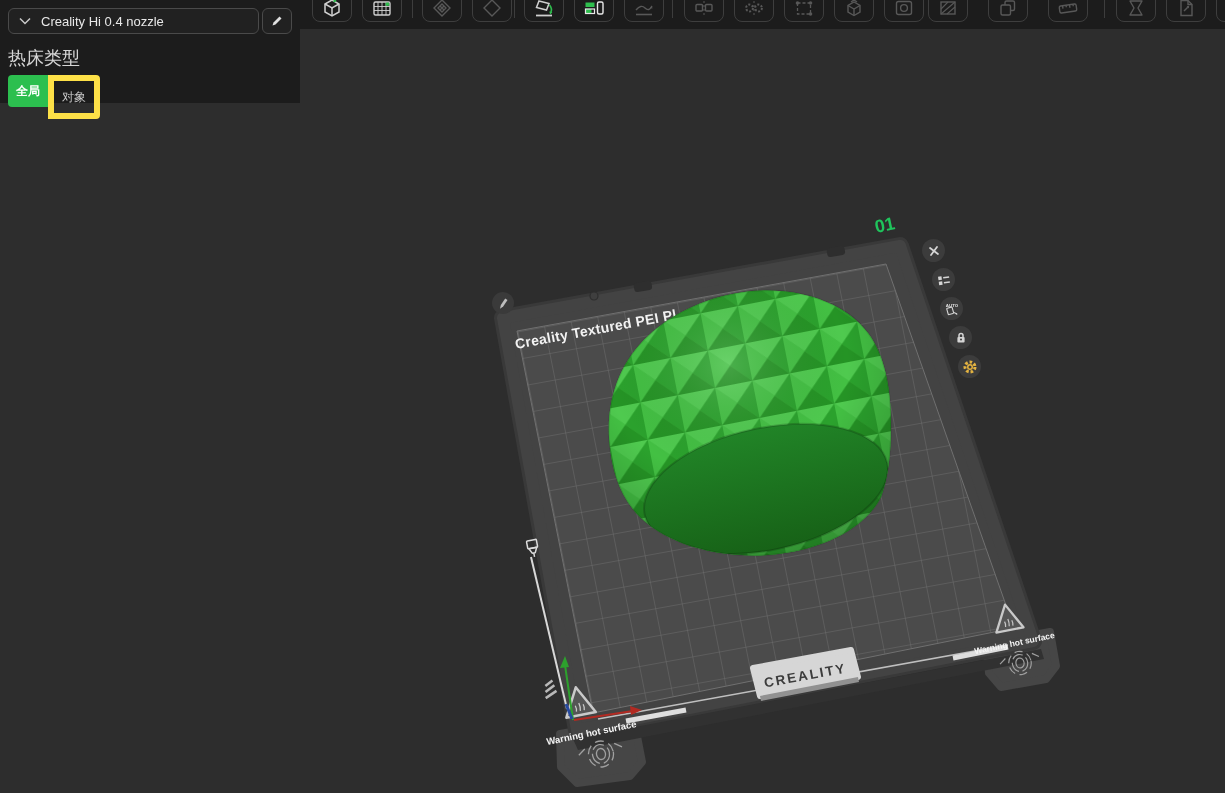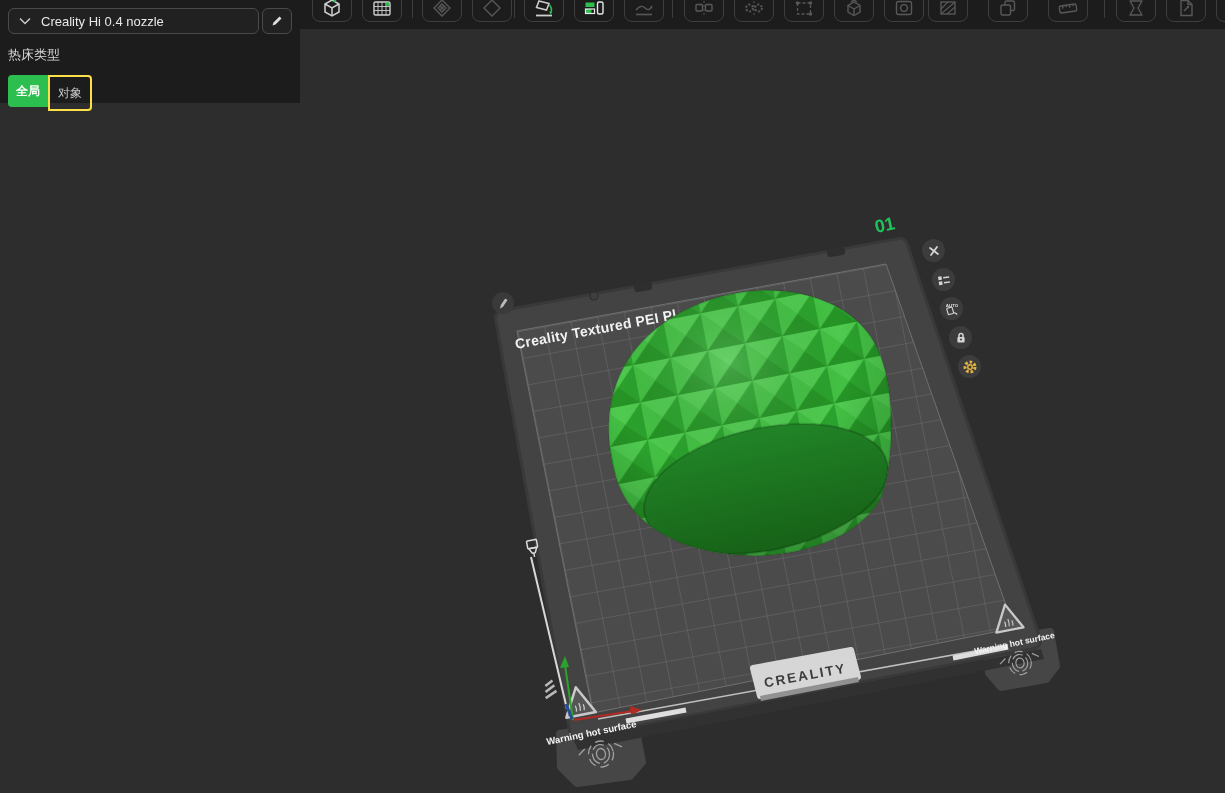--- a/index.html
+++ b/index.html
@@ -12,25 +12,25 @@
   .toolbar{position:absolute;left:0;top:0;width:1225px;height:29px;background:#1c1c1c;overflow:hidden;z-index:5;}
   .tb-btn{position:absolute;top:-10px;width:40px;height:32px;border:1px solid #3e3e3e;border-radius:8px;box-sizing:border-box;background:transparent;}
   .tb-btn svg{position:absolute;left:8px;top:6px;}
   .tb-div{position:absolute;top:0;width:1px;height:18px;background:#3d3d3d;}
   
   .left-panel{position:absolute;left:0;top:0;width:300px;height:103px;background:#1c1c1c;z-index:6;}
   .dd{position:absolute;box-sizing:border-box;border:1px solid #4a4a4a;border-radius:6px;background:#212121;color:#e8e8e8;font-size:13px;display:flex;align-items:center;gap:10px;padding:0 10px;cursor:default;}
   .dd-printer{left:8px;top:8px;width:251px;height:26px;}
   .dd-bed{left:66px;top:40px;width:222px;height:26px;}
   .edit-btn{position:absolute;left:262px;top:8px;width:30px;height:26px;border:1px solid #4a4a4a;border-radius:6px;box-sizing:border-box;display:flex;align-items:center;justify-content:center;background:#212121;}
-  .bed-label{position:absolute;left:8px;top:46px;font-size:13px;color:#d5d5d5;}
+  .bed-label{position:absolute;left:8px;top:46px;font-size:18px;color:#d5d5d5;}
   .tabs{position:absolute;left:8px;top:75px;display:flex;}
   .tab{height:32px;padding:16px 8px;font-size:12px;display:flex;align-items:center;box-sizing:border-box;}
   .tab.active{background:#2cbf4f;color:#ffffff;border-radius:4px 0 0 4px;font-weight:bold;}
-  .tab.inactive{border:2px solid #fde047;color:#c9c9c9;border-radius:0 4px 4px 0;background:transparent;}
+  .tab.inactive{border:6px solid #fde047;color:#c9c9c9;border-radius:0 4px 4px 0;background:transparent;}
   
   .scene{position:absolute;left:0;top:0;z-index:1;}
   
   .fbtn{position:absolute;width:23px;height:23px;border-radius:50%;background:#3c3c3c;display:flex;align-items:center;justify-content:center;z-index:4;}
   svg text{font-family:"Liberation Sans",sans-serif;}
 </style>
 </head>
 <body>
 
 <svg class="scene" width="1225" height="793" viewBox="0 0 1225 793">

